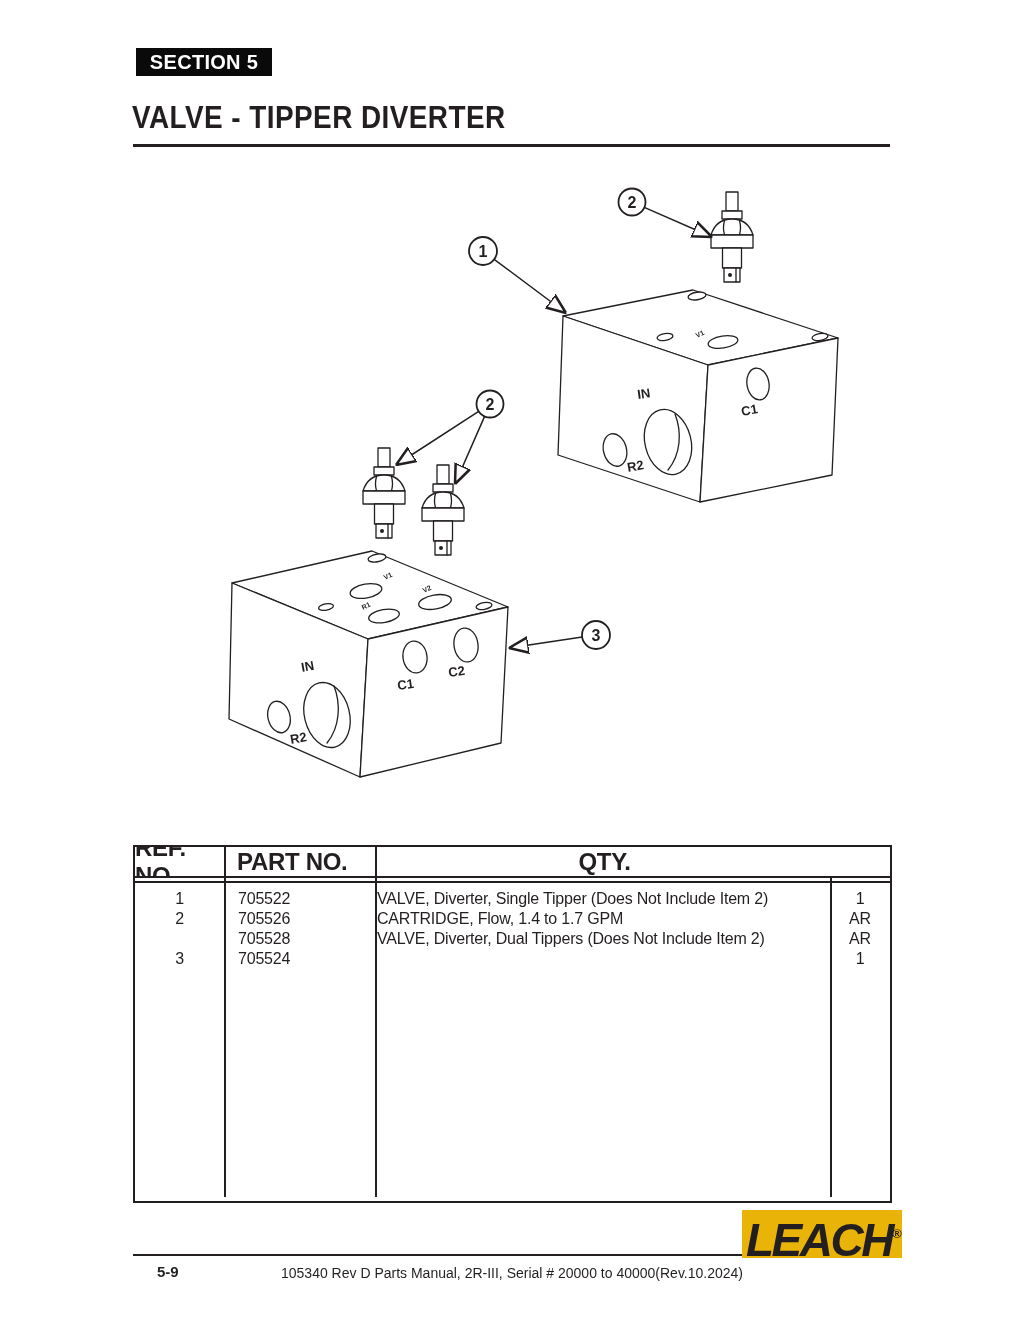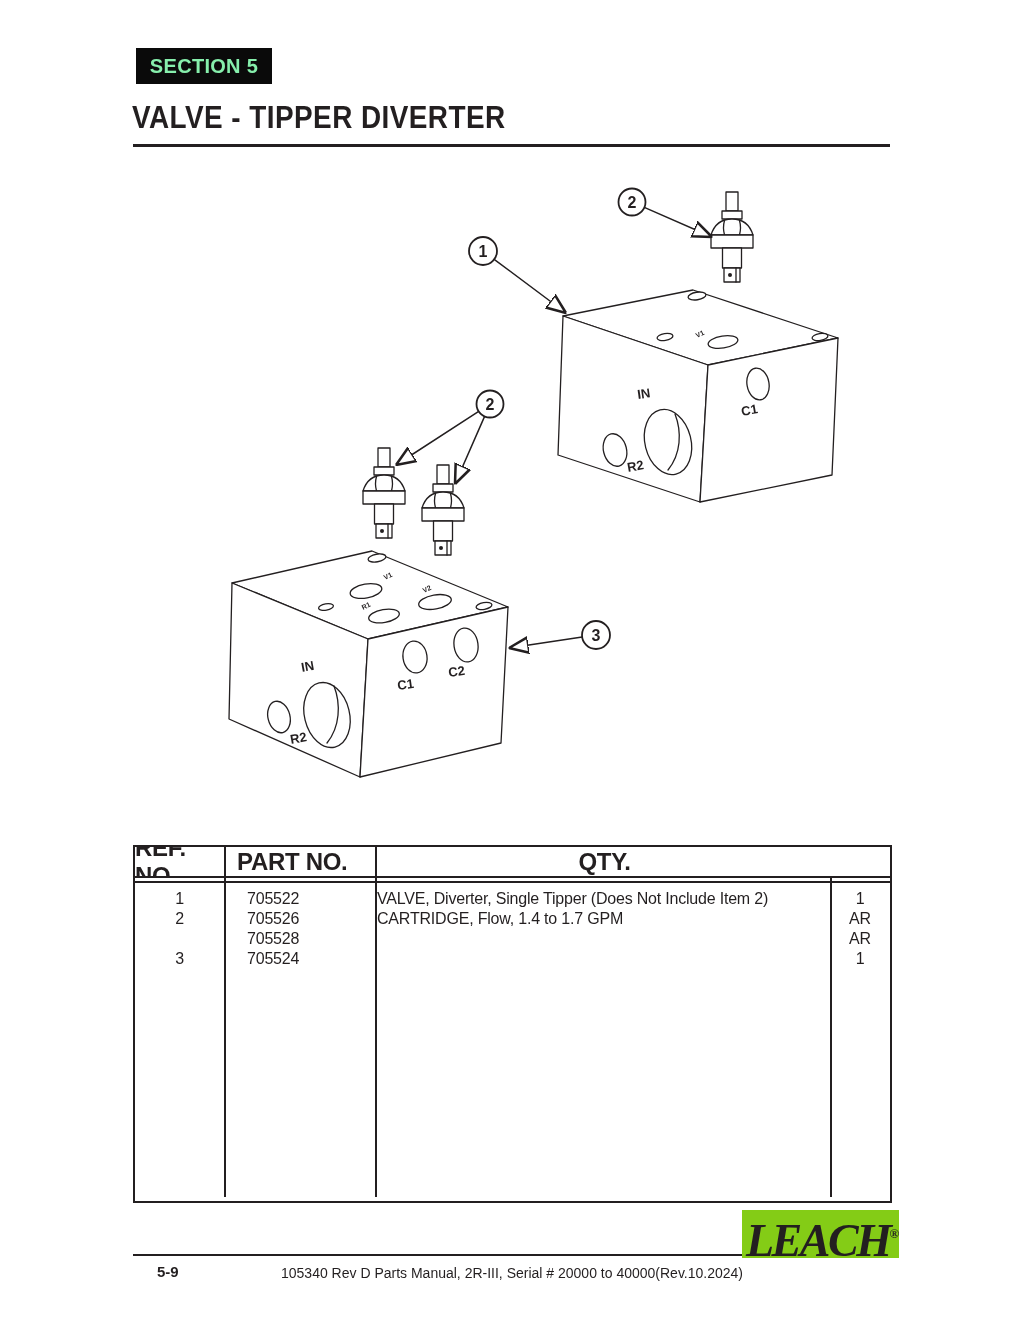--- a/index.html
+++ b/index.html
@@ -4,22 +4,22 @@
 <style>
   * { margin:0; padding:0; box-sizing:border-box; }
   html,body { background:#e8e8e8; }
   .page {
     position:relative; width:1024px; height:1325px; margin:0 auto;
     background:#ffffff; overflow:hidden;
     font-family:"Liberation Sans", sans-serif; color:#231f20;
   }
   
   .section-badge {
-    position:absolute; left:136px; top:48px; width:136px; height:36px;
-    background:#0a0a0a; color:#86efac; display:flex; align-items:center; justify-content:center;
+    position:absolute; left:136px; top:48px; width:136px; height:28px;
+    background:#0a0a0a; color:#ffffff; display:flex; align-items:center; justify-content:center;
     font-size:20px; font-weight:bold; letter-spacing:0.3px;
   }
   .page-title {
     position:absolute; left:132px; top:100px;
     font-size:31px; font-weight:bold; letter-spacing:0.5px; white-space:nowrap;
     transform:scaleX(0.9); transform-origin:left center; color:#231f20;
   }
   .title-rule {
     position:absolute; left:133px; top:144px; width:757px; height:2.5px; background:#231f20;
   }
@@ -62,29 +62,29 @@
   }
   .double-rule div { border-right:2px solid #231f20; }
   .double-rule div:last-child { border-right:none; }
   .tbody {
     display:grid; grid-template-columns:91px 151px 455px 56px; height:314px;
   }
   .tbody .col { border-right:2px solid #231f20; padding-top:6px; font-size:16px; letter-spacing:-0.2px; }
   .tbody .col:last-child { border-right:none; }
   .tbody .cell { height:20px; line-height:20px; white-space:nowrap; overflow:hidden; }
   .col.c-ref { text-align:center; }
-  .col.c-part { padding-left:21px; }
+  .col.c-part { padding-left:12px; }
   .col.c-desc { padding-left:0; }
   .col.c-qty { text-align:center; }
   
   .footer-rule { position:absolute; left:133px; top:1254px; width:757px; height:2px; background:#231f20; }
   .brand-logo {
-    position:absolute; left:742px; top:1210px; height:48px; background:#84cc16;
+    position:absolute; left:742px; top:1210px; height:48px; background:#eab308;
     font-size:46px; font-weight:bold; font-style:italic; letter-spacing:-2.5px;
-    white-space:nowrap; line-height:48px; padding-left:4px;font-family:Liberation Serif, serif;
+    white-space:nowrap; line-height:48px; padding-left:4px;
   }
   .brand-logo sup { font-size:13px; letter-spacing:0; vertical-align:18px; }
   .page-number { position:absolute; left:133px; top:1263px; font-size:15px; font-weight:bold;margin-left:24px; }
   .footer-text { position:absolute; left:0; top:1265px; width:1024px; text-align:center; font-size:14px; }
 </style>
 </head>
 <body>
 
 <div class="page">
 
@@ -203,20 +203,21 @@
       </div>
       <div class="col c-part">
         <div class="cell">705522</div>
         <div class="cell">705526</div>
         <div class="cell">705528</div>
         <div class="cell">705524</div>
       </div>
       <div class="col c-desc">
         <div class="cell">VALVE, Diverter, Single Tipper (Does Not Include Item 2)</div>
         <div class="cell">CARTRIDGE, Flow, 1.4 to 1.7 GPM</div>
+        <div class="cell">VALVE, Diverter, Dual Tippers (Does Not Include Item 2)</div>
       </div>
       <div class="col c-qty">
         <div class="cell">1</div>
         <div class="cell">AR</div>
         <div class="cell">AR</div>
         <div class="cell">1</div>
       </div>
     </div>
   </div>
 

